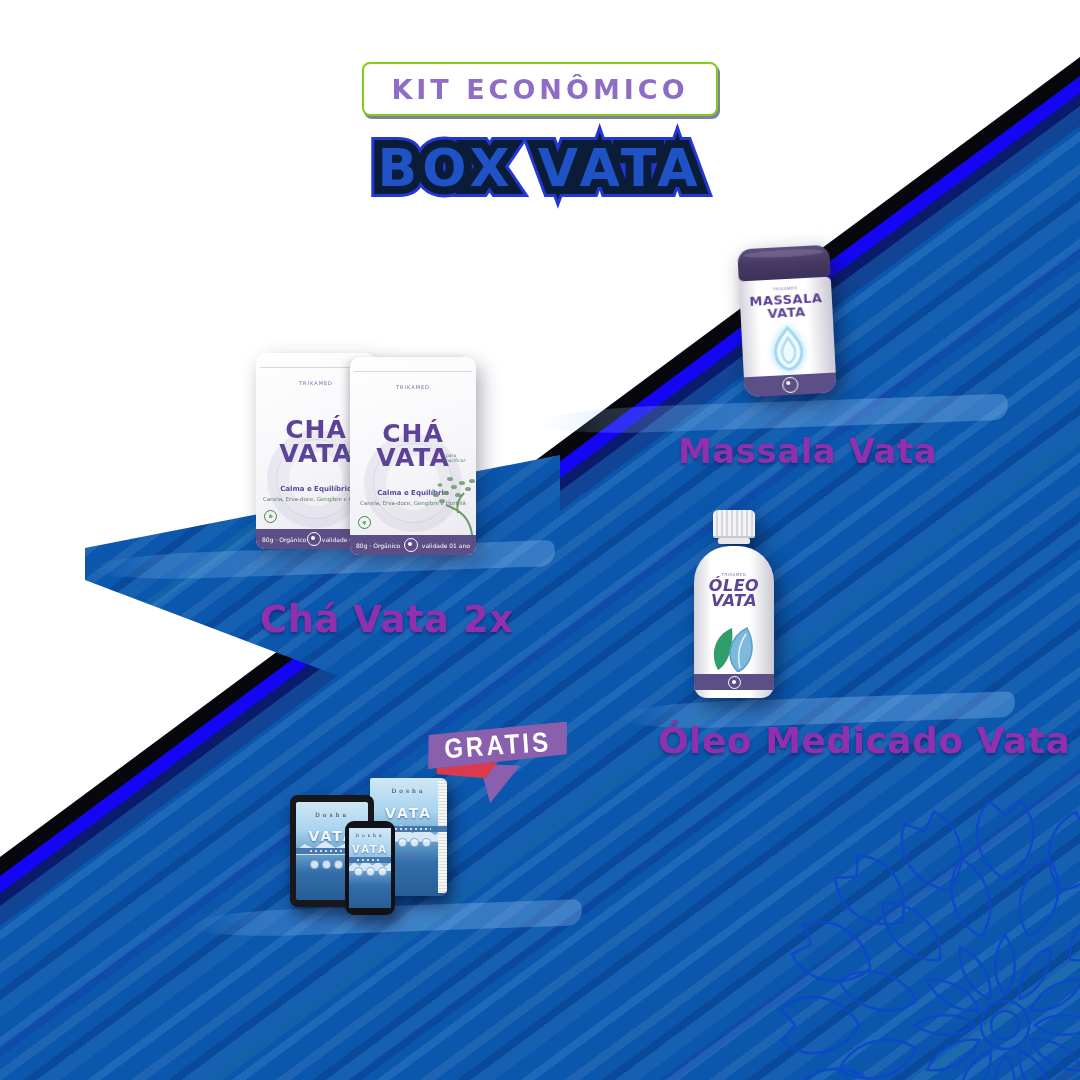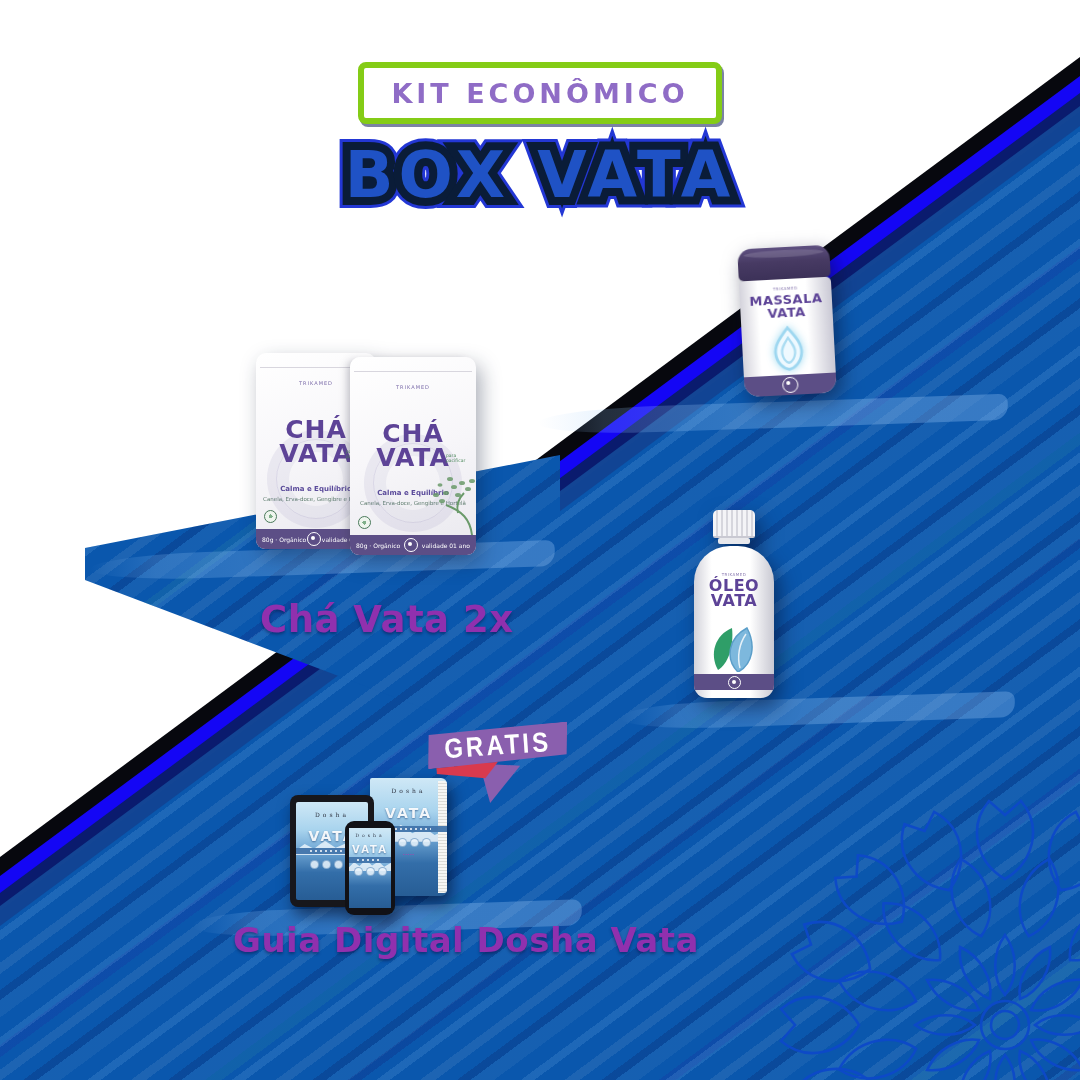--- a/index.html
+++ b/index.html
@@ -30,27 +30,27 @@
   .mandala{position:absolute;right:-160px;bottom:-180px;z-index:3;opacity:0.95;}
 
   
   .shelf{position:absolute;height:26px;z-index:4;transform:rotate(-2deg);
     background:linear-gradient(90deg, rgba(150,200,250,0) 0%, rgba(150,200,250,0.20) 14%,
                rgba(160,205,250,0.30) 55%, rgba(150,195,245,0.32) 100%);
     border-radius:50% 18px 30px 50% / 100% 16px 30px 100%;}
 
   
   .kit-badge{position:absolute;top:62px;left:50%;transform:translateX(-50%);
-    width:352px;height:50px;background:#fff;border:6px solid #84cc16;border-radius:8px;
+    width:352px;height:50px;background:#fff;border:2px solid #84cc16;border-radius:8px;
     box-shadow:2px 3px 0 rgba(14,28,90,0.55);display:flex;align-items:center;justify-content:center;z-index:6;}
   .kit-badge span{font-size:27px;font-weight:bold;letter-spacing:4px;color:#8f6cc6;}
 
   
   .main-title{position:absolute;top:138px;left:0;width:100%;text-align:center;z-index:6;
-    font-size:64px;font-weight:800;letter-spacing:5px;color:#1f52c5;}
+    font-size:52px;font-weight:800;letter-spacing:5px;color:#1f52c5;}
   .main-title::before{content:attr(data-text);position:absolute;left:0;top:0;width:100%;
     -webkit-text-stroke:16px #0a1c38;z-index:-1;}
   .main-title::after{content:attr(data-text);position:absolute;left:0;top:0;width:100%;
     -webkit-text-stroke:22px #2337d5;z-index:-2;}
 
   
   .caption{position:absolute;z-index:7;font-weight:bold;color:#9030ae;letter-spacing:0.5px;
     text-shadow:0 2px 3px rgba(10,15,60,0.45);}
   .cap-cha{left:260px;top:576px;font-size:37px;margin-top:22px;}
   .cap-massala{left:678px;top:431px;font-size:34px;}
@@ -104,21 +104,21 @@
 
   
   .bottle{position:absolute;left:694px;top:510px;width:80px;height:188px;z-index:5;
     filter:drop-shadow(6px 9px 10px rgba(5,12,40,0.5));}
   .bottle-cap{width:42px;height:26px;margin:0 auto;border-radius:5px 5px 2px 2px;
     background:repeating-linear-gradient(90deg,#f4f4f7 0 3px,#d6d6dd 3px 5px);
     border-bottom:2px solid #c9c9d2;}
   .bottle-ring{width:32px;height:6px;margin:0 auto;background:#e8e8ec;border-radius:2px;}
   .bottle-body{width:80px;height:152px;margin-top:2px;position:relative;overflow:hidden;
     background:linear-gradient(90deg,#d2d2da 0%,#ffffff 22%,#ffffff 70%,#c8c8d2 100%);
-    border-radius:36px 36px 13px 13px;}
+    border-radius:36px 36px 13px 13px;font-style:italic;}
   .oil-brand{margin-top:26px;text-align:center;font-size:4px;letter-spacing:0.5px;color:#8a7ab0;}
   .oil-name{margin-top:1px;text-align:center;font-size:16px;line-height:0.95;font-weight:bold;
     color:#5d4397;letter-spacing:0.5px;}
   .oil-leaves{position:absolute;left:50%;bottom:26px;transform:translateX(-50%);}
   .oil-band{position:absolute;left:0;right:0;bottom:8px;height:16px;background:#5c4e86;
     display:flex;align-items:center;justify-content:center;}
   .oil-band .band-mandala{width:11px;height:11px;}
 
   
   .guide-group{position:absolute;left:283px;top:768px;width:200px;height:140px;z-index:5;
@@ -317,40 +317,42 @@
       </div>
       <svg class="jar-flame" width="42" height="48" viewBox="0 0 44 52">
         <path d="M22 3 C 14 13, 7 21, 8 31 C 9 41, 16 47, 22 48 C 28 47, 35 41, 36 31 C 37 21, 30 13, 22 3 Z" fill="#eef9ff" stroke="#9ed7f0" stroke-width="3"></path>
         <path d="M22 14 C 18 20, 14 25, 15 31 C 16 37, 19 40, 22 41 C 25 40, 28 37, 29 31 C 30 25, 26 20, 22 14 Z" fill="none" stroke="#aadcf2" stroke-width="2.5"></path>
       </svg>
       <div class="jar-band">
         <span class="band-mandala"></span>
       </div>
     </div>
   </div>
+  <div class="caption cap-massala">Massala Vata</div>
 
   <div class="bottle">
     <div class="bottle-cap"></div>
     <div class="bottle-ring"></div>
     <div class="bottle-body">
       <div class="oil-brand">TRIKAMED</div>
       <div class="oil-name">
         <span>ÓLEO</span><br>
         <span>VATA</span>
       </div>
       <svg class="oil-leaves" width="56" height="48" viewBox="0 0 56 48">
         <path d="M12 46 C 3 30, 9 11, 26 4 C 28 23, 22 40, 12 46 Z" fill="#2f9e68"></path>
         <path d="M32 48 C 19 35, 22 14, 41 4 C 50 21, 47 40, 32 48 Z" fill="#7db8dd" stroke="#5b9ec9" stroke-width="1.5"></path>
         <path d="M34 44 C 31 33, 33 20, 40 10" fill="none" stroke="#ffffff" stroke-width="1.5" opacity="0.8"></path>
       </svg>
       <div class="oil-band">
         <span class="band-mandala"></span>
       </div>
     </div>
   </div>
+  <div class="caption cap-oleo">Óleo Medicado Vata</div>
 
   <div class="guide-group">
     <div class="book">
       <div class="book-cover cover">
         <div class="cv-title">Dosha</div>
         <div class="cv-big">VATA</div>
         <div class="cv-band"></div>
         <div class="cv-dots">
             <i></i>
             <i></i>
@@ -389,15 +391,14 @@
   </div>
 
   <div class="gratis">
     <div class="g-tail"></div>
     <div class="g-fold"></div>
     <div class="g-banner">
       <span>GRATIS</span>
     </div>
   </div>
 
-  <div class="caption cap-guia">Guia Digital Dosha Vata</div>
 
 </div>
 
 </body></html>

